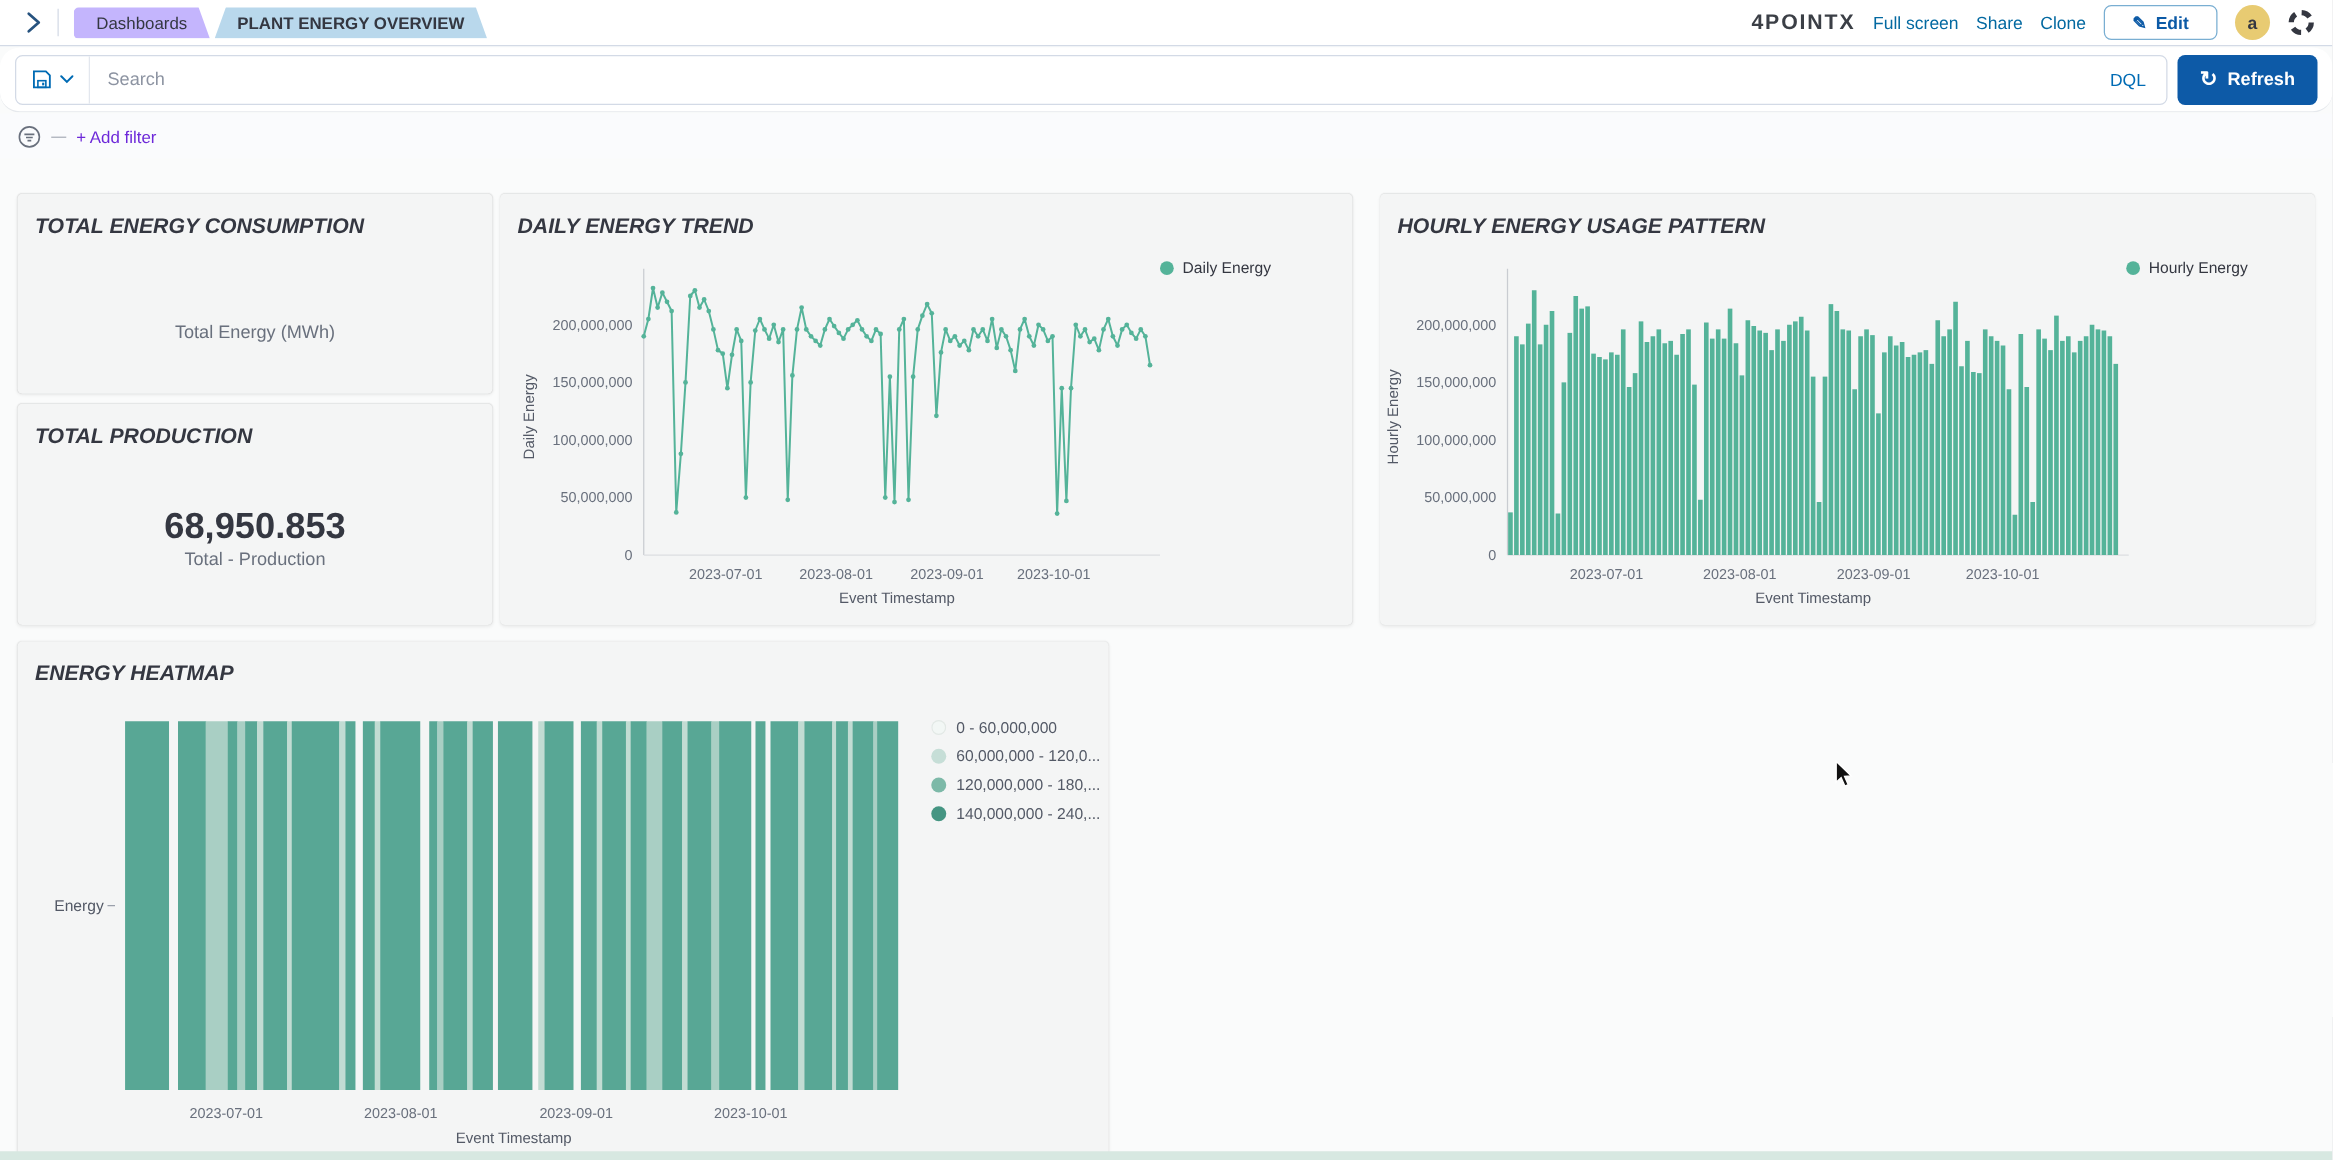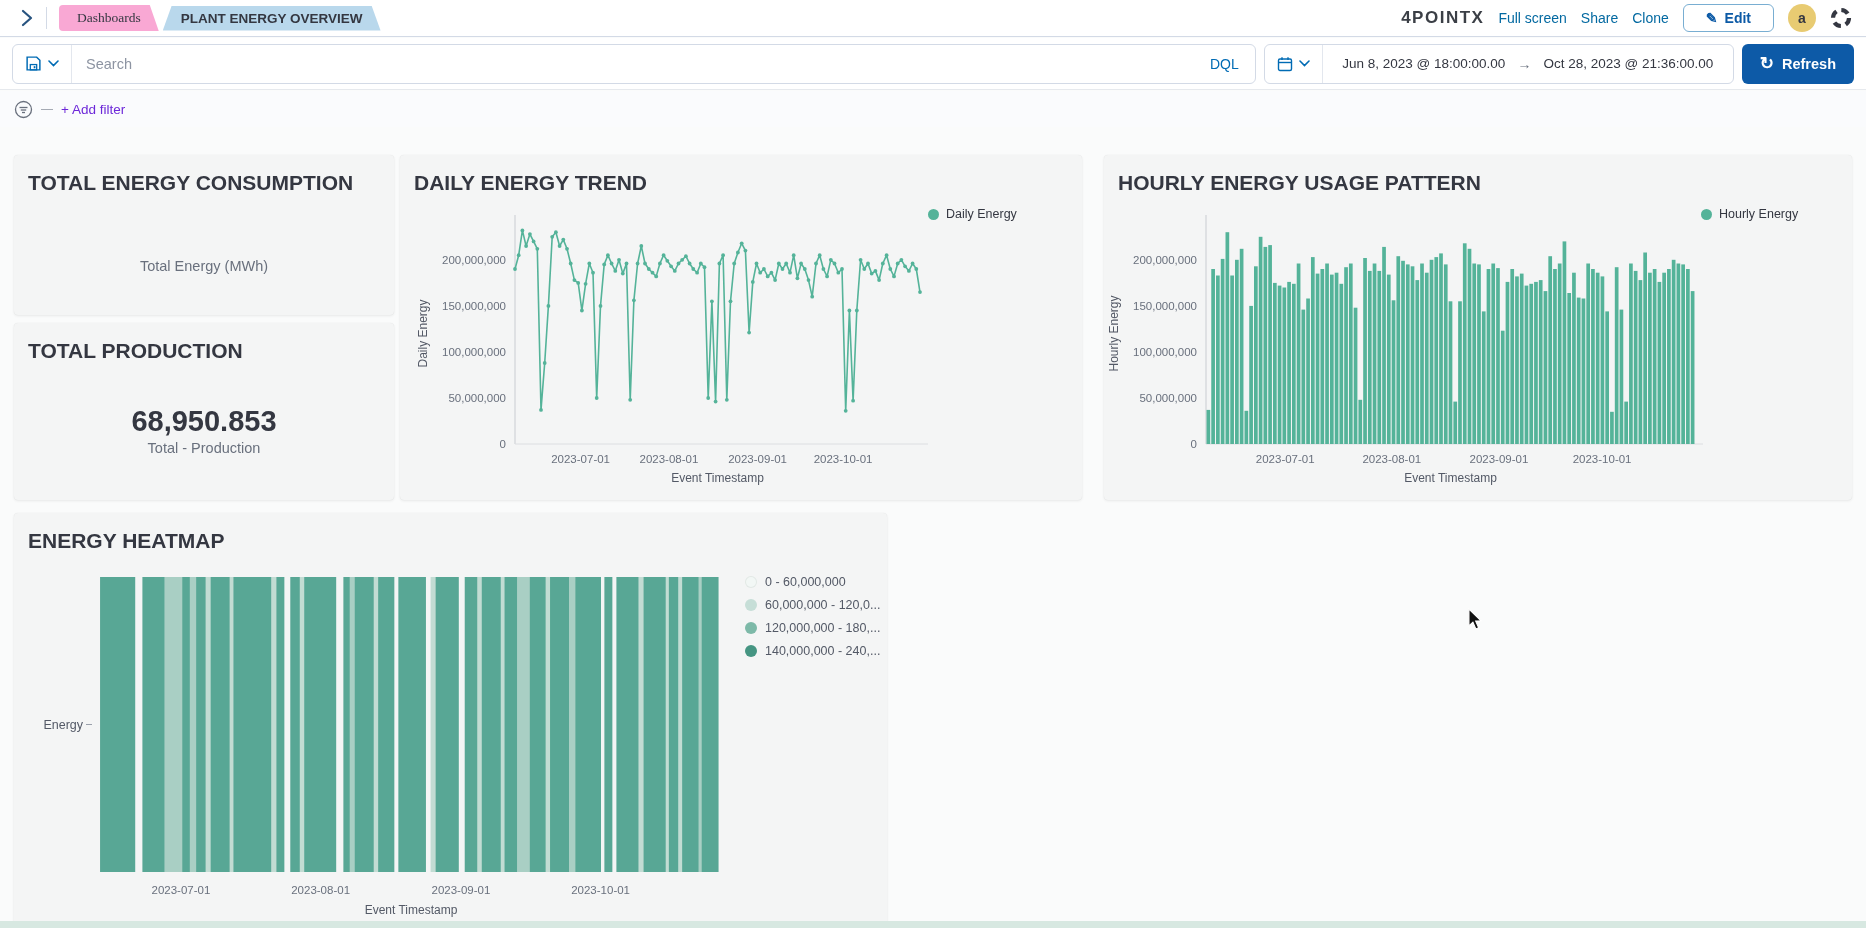--- a/index.html
+++ b/index.html
@@ -6,34 +6,34 @@
   html,body { background:#e8eaec; }
   body { font-family:"Liberation Sans", sans-serif; color:#343741; }
   .screen { position:relative; width:1866px; height:928px; background:#fafbfb; overflow:hidden; }
 
   
   .topnav { position:absolute; top:0; left:0; right:0; height:37px; background:#fff;
             border-bottom:1px solid #d3dae6; display:flex; align-items:center; padding:0 14px; }
   .nav-toggle { width:26px; height:26px; display:flex; align-items:center; justify-content:center; cursor:pointer; }
   .nav-sep { width:1px; height:22px; background:#d3dae6; margin:0 12px 0 6px; }
   .crumb { font-size:13.5px; color:#343741; padding:5px 18px; margin-right:10px; cursor:pointer; }
-  .crumb.gray { background:#f9a8d4; clip-path:polygon(0 0, calc(100% - 9px) 0, 100% 100%, 0 100%); border-radius:4px 0 0 4px;font-family:Liberation Serif, serif; }
+  .crumb.gray { background:#c4b5fd; clip-path:polygon(0 0, calc(100% - 9px) 0, 100% 100%, 0 100%); border-radius:4px 0 0 4px; }
   .crumb.blue { background:#b9d8ec; font-weight:600; clip-path:polygon(9px 0, calc(100% - 9px) 0, 100% 100%, 0 100%); margin-left:-6px; }
   .topnav-right { margin-left:auto; display:flex; align-items:center; gap:14px; }
   .logo { font-size:17px; font-weight:800; letter-spacing:1.5px; color:#3b3f46; }
   .nav-link { font-size:14px; color:#0369a1; cursor:pointer; }
   .edit-btn { display:flex; align-items:center; gap:7px; border:1px solid #79aed2; border-radius:6px;
               background:#fff; color:#0c5aa6; font-size:14px; font-weight:600; padding:5px 22px; cursor:pointer; }
   .avatar { width:28px; height:28px; border-radius:50%; background:#e8cb72; color:#343741; font-size:14px;
             font-weight:700; display:flex; align-items:center; justify-content:center; cursor:pointer; }
   .help-ring { width:22px; height:22px; cursor:pointer; display:flex; align-items:center; }
 
   
   .querybar { position:absolute; top:38px; left:0; right:0; height:52px; background:#fff;
-              border-bottom:1px solid #e6e9ed; display:flex; align-items:center; padding:0 12px; gap:8px; }
+              border-bottom:1px solid #e6e9ed; display:flex; align-items:center; padding:0 12px; gap:8px;border-radius:16px; }
   .searchbox { flex:1; height:40px; background:#fff; border:1px solid #d3dae6; border-radius:6px;
                display:flex; align-items:center; overflow:hidden; }
   .save-chip { display:flex; align-items:center; gap:6px; padding:0 12px; height:100%;
                border-right:1px solid #e3e7ee; cursor:pointer; }
   .search-input { flex:1; border:none; outline:none; font-size:14.5px; padding:0 14px; color:#343741;
                   font-family:"Liberation Sans",sans-serif; background:transparent; }
   .search-input::placeholder { color:#8d94a2; }
   .dql { font-size:14px; color:#006BB4; padding:0 16px; cursor:pointer; }
   .datepicker { width:470px; height:40px; border:1px solid #d3dae6; border-radius:6px; background:#fff;
                 display:flex; align-items:center; }
@@ -48,21 +48,21 @@
 
   
   .filterbar { position:absolute; top:91px; left:0; right:0; height:36px; display:flex; align-items:center;
                padding:0 14px; gap:8px; background:#fafbfd; }
   .filter-dash { color:#9aa0ab; font-size:12px; }
   .add-filter { font-size:13.5px; color:#6d28d9; cursor:pointer; }
 
   
   .panel { position:absolute; background:#f4f5f5; border-radius:4px;
            box-shadow:0 1px 3px rgba(0,0,0,0.07), 0 0 1px rgba(0,0,0,0.1); }
-  .panel-title { position:absolute; top:16px; left:14px; font-size:21px; font-weight:600; color:#343741; }
+  .panel-title { position:absolute; top:16px; left:14px; font-size:17px; font-weight:600; color:#343741;font-style:italic; }
   .metric-value { position:absolute; left:0; right:0; text-align:center; font-size:29px; font-weight:700; color:#343741; }
   .metric-caption { position:absolute; left:0; right:0; text-align:center; font-size:14.5px; color:#69707D; }
 
   .legend { position:absolute; display:flex; align-items:center; gap:7px; font-size:12.5px; color:#343741; cursor:pointer; }
   .legend-dot { width:11px; height:11px; border-radius:50%; }
 
   .heat-legend { position:absolute; display:flex; flex-direction:column; gap:9px; }
   .heat-legend-item { display:flex; align-items:center; gap:8px; font-size:12.5px; color:#535966; cursor:pointer; }
   .heat-legend-dot { width:12px; height:12px; border-radius:50%; flex:none; }
 
@@ -113,38 +113,20 @@
           <path d="M2 2 h9 l3 3 v9 h-12 z" fill="none" stroke="#006BB4" stroke-width="1.4"></path>
           <rect x="5" y="9" width="6" height="5" fill="none" stroke="#006BB4" stroke-width="1.2"></rect>
           <rect x="8.2" y="10.5" width="1.6" height="2" fill="#006BB4"></rect>
         </svg>
         <svg width="11" height="7" viewBox="0 0 11 7">
           <polyline points="1,1 5.5,5.5 10,1" fill="none" stroke="#006BB4" stroke-width="1.6" stroke-linecap="round"></polyline>
         </svg>
       </div>
       <input class="search-input" value="" placeholder="Search" style="">
       <div class="dql">DQL</div>
-    </div>
-    <div class="datepicker">
-      <div class="cal-chip">
-        <svg width="16" height="16" viewBox="0 0 16 16">
-          <rect x="1.5" y="3" width="13" height="11.5" rx="1.5" fill="none" stroke="#006BB4" stroke-width="1.4"></rect>
-          <line x1="1.5" y1="6.5" x2="14.5" y2="6.5" stroke="#006BB4" stroke-width="1.4"></line>
-          <line x1="5" y1="1.2" x2="5" y2="4" stroke="#006BB4" stroke-width="1.4"></line>
-          <line x1="11" y1="1.2" x2="11" y2="4" stroke="#006BB4" stroke-width="1.4"></line>
-        </svg>
-        <svg width="11" height="7" viewBox="0 0 11 7">
-          <polyline points="1,1 5.5,5.5 10,1" fill="none" stroke="#006BB4" stroke-width="1.6" stroke-linecap="round"></polyline>
-        </svg>
-      </div>
-      <div class="dates">
-        <span class="date-val">Jun 8, 2023 @ 18:00:00.00</span>
-        <span class="arrow">→</span>
-        <span class="date-val">Oct 28, 2023 @ 21:36:00.00</span>
-      </div>
     </div>
     <button class="refresh-btn">
       <span style="font-size:17px;">↻</span>
       <span>Refresh</span>
     </button>
   </div>
 
   <div class="filterbar">
     <svg width="19" height="19" viewBox="0 0 19 19">
       <circle cx="9.5" cy="9.5" r="8" fill="none" stroke="#69707D" stroke-width="1.3"></circle>

